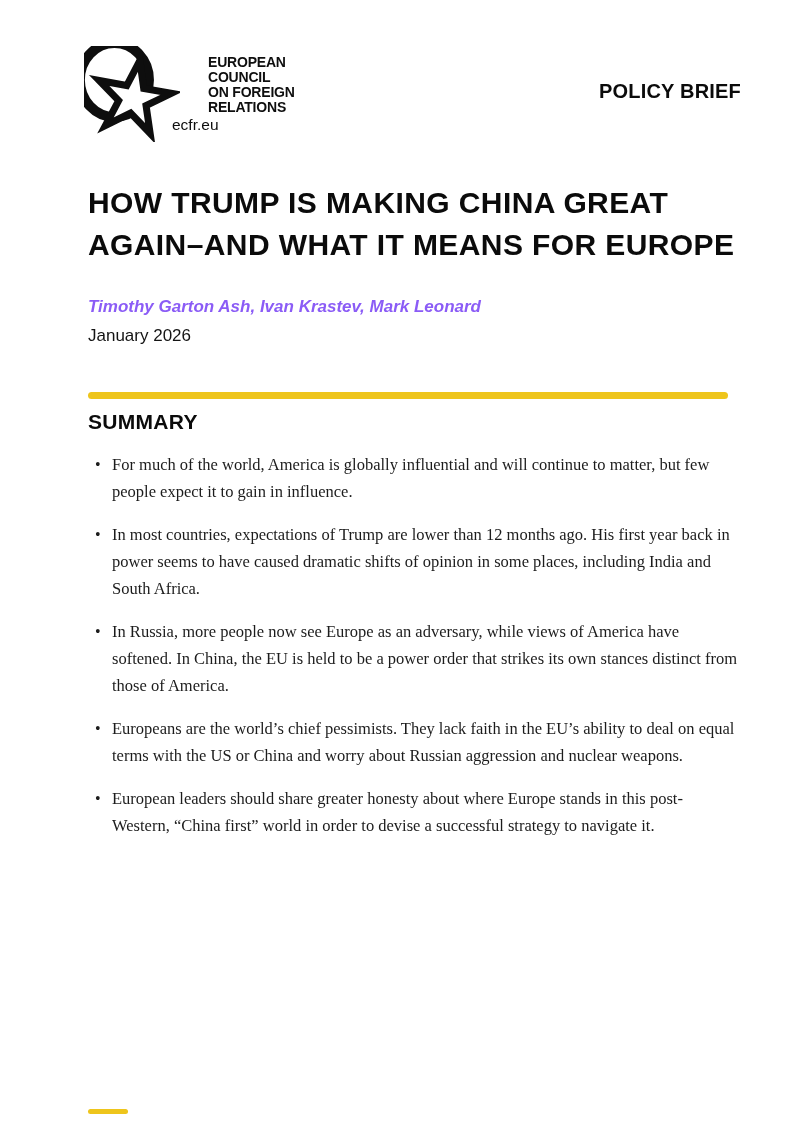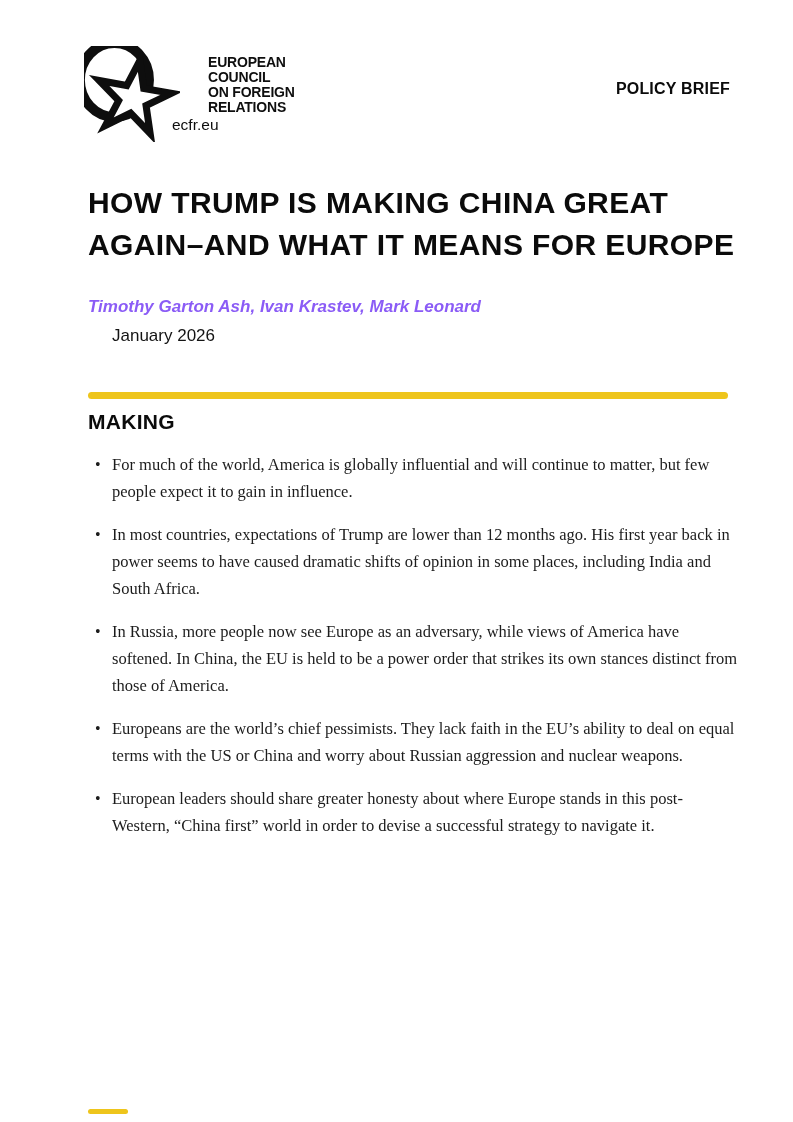--- a/index.html
+++ b/index.html
@@ -38,22 +38,22 @@
     padding-left: 36px;
   }
   .logo-domain {
     font-size: 15.5px;
     font-weight: 400;
     margin-top: 2px;
     color: #0e0e0e;
   }
   .policy-brief {
     top: 80px;
-    right: 63px;
-    font-size: 16px;
+    right: 52px;
+    font-size: 20px;
     font-weight: 800;
     letter-spacing: 0.2px;
     color: #0b0b0b;
   }
 
   
   .title {
     top: 182px;
     left: 88px;
     width: 672px;
@@ -70,21 +70,20 @@
     font-weight: 700;
     color: #8b5cf6;
     font-style: italic;
   }
   .pub-date {
     top: 326px;
     left: 88px;
     font-size: 17px;
     font-weight: 400;
     color: #141414;
-    margin-left: 24px;
   }
 
   
   .yellow-rule {
     top: 392px;
     left: 88px;
     width: 640px;
     height: 7px;
     border-radius: 3.5px;
   }
@@ -155,21 +154,21 @@
 
 <h1 class="abs title" style="margin:0;">
   <span>HOW TRUMP IS MAKING CHINA GREAT</span><br>
   <span>AGAIN–AND WHAT IT MEANS FOR EUROPE</span>
 </h1>
 
 <div class="abs authors">Timothy Garton Ash, Ivan Krastev, Mark Leonard</div>
 <div class="abs pub-date">January 2026</div>
 
 <div class="abs yellow-rule" style="background: rgb(238, 197, 28);"></div>
-<h2 class="abs summary-heading" style="margin:0;">MAKING</h2>
+<h2 class="abs summary-heading" style="margin:0;">SUMMARY</h2>
 
 <ul class="abs bullets">
   <li>For much of the world, America is globally influential and will continue to matter, but few people expect it to gain in influence.</li>
   <li>In most countries, expectations of Trump are lower than 12 months ago. His first year back in power seems to have caused dramatic shifts of opinion in some places, including India and South Africa.</li>
   <li>In Russia, more people now see Europe as an adversary, while views of America have softened. In China, the EU is held to be a power order that strikes its own stances distinct from those of America.</li>
   <li>Europeans are the world’s chief pessimists. They lack faith in the EU’s ability to deal on equal terms with the US or China and worry about Russian aggression and nuclear weapons.</li>
   <li>European leaders should share greater honesty about where Europe stands in this post-Western, “China first” world in order to devise a successful strategy to navigate it.</li>
 </ul>
 
 <div class="abs page2-rule" style="background: rgb(238, 197, 28);"></div>

